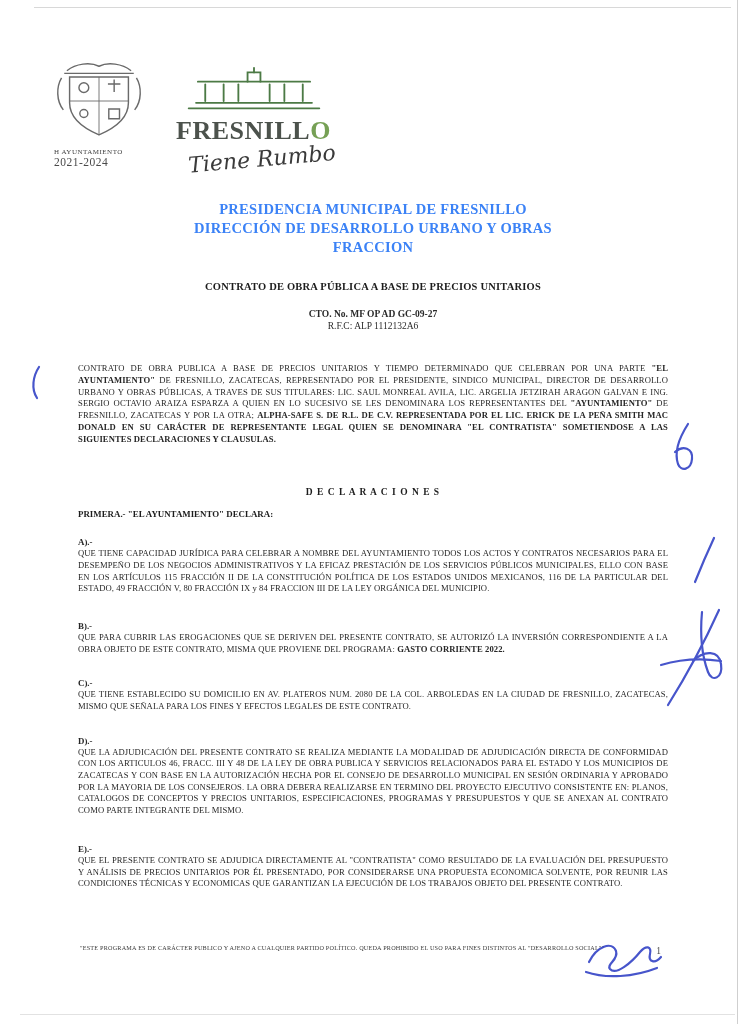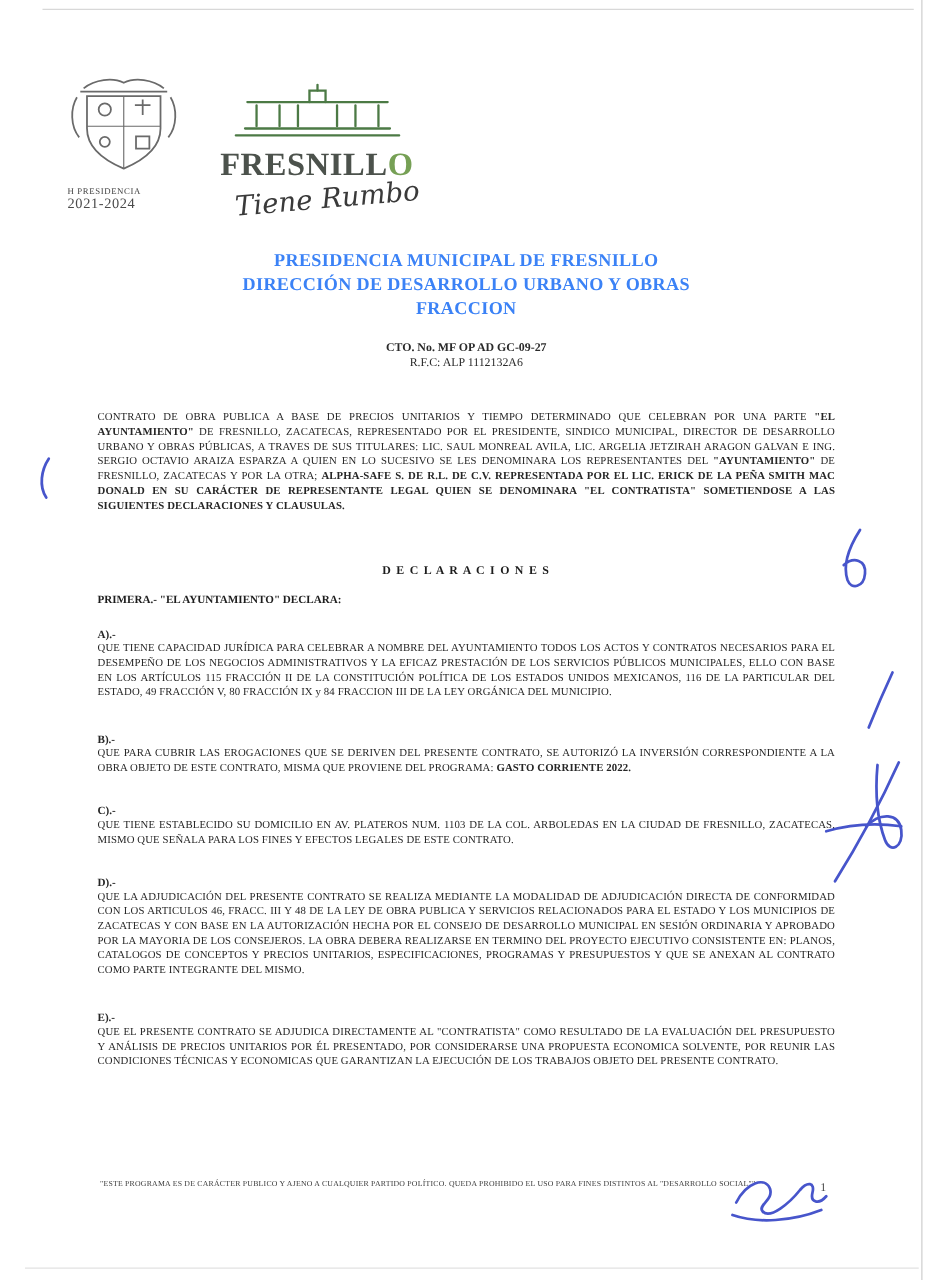--- a/index.html
+++ b/index.html
@@ -73,21 +73,21 @@
         <path d="M92,20 C98,30 98,46 90,56"></path>
         <path d="M17,19 H83 V48 C83,64 69,76 50,84 C31,76 17,64 17,48 Z"></path>
         <path d="M50,19 V84" stroke-width="1"></path>
         <path d="M17,46 H83" stroke-width="1"></path>
         <circle cx="33" cy="31" r="5.5"></circle>
         <path d="M60,27 H74 M67,22 V36"></path>
         <circle cx="33" cy="60" r="4.5"></circle>
         <path d="M61,55 H73 V66 H61 Z"></path>
       </g>
     </svg>
-    <div class="crest-caption1">H PRESIDENCIA</div>
+    <div class="crest-caption1">H AYUNTAMIENTO</div>
     <div class="crest-caption2">2021-2024</div>
   </div>
 
   <div class="brand">
     <svg viewBox="0 0 150 50" width="142" height="46" aria-hidden="true">
       <g fill="none" stroke="#4c7a45" stroke-width="2" stroke-linecap="round">
         <path d="M4,46 H146"></path>
         <path d="M12,40 H138"></path>
         <path d="M14,17 H136"></path>
         <path d="M22,20 V38"></path>
@@ -105,20 +105,21 @@
   </div>
 
   <div class="content">
 
     <div class="doc-title">
       <div>PRESIDENCIA MUNICIPAL DE FRESNILLO</div>
       <div>DIRECCIÓN DE DESARROLLO URBANO Y OBRAS</div>
       <div>FRACCION</div>
     </div>
 
+    <div class="doc-subtitle">CONTRATO DE OBRA PÚBLICA A BASE DE PRECIOS UNITARIOS</div>
 
     <div class="cto-line">CTO. No. MF OP AD GC-09-27</div>
     <div class="rfc-line">R.F.C: ALP 1112132A6</div>
 
     <p class="intro"><span>CONTRATO DE OBRA PUBLICA A BASE DE PRECIOS UNITARIOS Y TIEMPO DETERMINADO QUE CELEBRAN POR UNA PARTE </span><span class="b">"EL AYUNTAMIENTO"</span><span> DE FRESNILLO, ZACATECAS, REPRESENTADO POR EL PRESIDENTE, SINDICO MUNICIPAL, DIRECTOR DE DESARROLLO URBANO Y OBRAS PÚBLICAS, A TRAVES DE SUS TITULARES: LIC. SAUL MONREAL AVILA, LIC. ARGELIA JETZIRAH ARAGON GALVAN E ING. SERGIO OCTAVIO ARAIZA ESPARZA A QUIEN EN LO SUCESIVO SE LES DENOMINARA LOS REPRESENTANTES DEL </span><span class="b">"AYUNTAMIENTO"</span><span> DE FRESNILLO, ZACATECAS Y POR LA OTRA; </span><span class="b">ALPHA-SAFE S. DE R.L. DE C.V. REPRESENTADA POR EL LIC. ERICK DE LA PEÑA SMITH MAC DONALD EN SU CARÁCTER DE REPRESENTANTE LEGAL QUIEN SE DENOMINARA "EL CONTRATISTA" SOMETIENDOSE A LAS SIGUIENTES DECLARACIONES Y CLAUSULAS.</span></p>
 
     <div class="declaraciones">D E C L A R A C I O N E S</div>
 
     <div class="primera">PRIMERA.- "EL AYUNTAMIENTO" DECLARA:</div>
 
@@ -127,21 +128,21 @@
       <p class="clause-text">QUE TIENE CAPACIDAD JURÍDICA PARA CELEBRAR A NOMBRE DEL AYUNTAMIENTO TODOS LOS ACTOS Y CONTRATOS NECESARIOS PARA EL DESEMPEÑO DE LOS NEGOCIOS ADMINISTRATIVOS Y LA EFICAZ PRESTACIÓN DE LOS SERVICIOS PÚBLICOS MUNICIPALES, ELLO CON BASE EN LOS ARTÍCULOS 115 FRACCIÓN II DE LA CONSTITUCIÓN POLÍTICA DE LOS ESTADOS UNIDOS MEXICANOS, 116 DE LA PARTICULAR DEL ESTADO, 49 FRACCIÓN V, 80 FRACCIÓN IX y 84 FRACCION III DE LA LEY ORGÁNICA DEL MUNICIPIO.</p>
     </div>
 
     <div class="clause clause-b">
       <div class="clause-label">B).-</div>
       <p class="clause-text"><span>QUE PARA CUBRIR LAS EROGACIONES QUE SE DERIVEN DEL PRESENTE CONTRATO, SE AUTORIZÓ LA INVERSIÓN CORRESPONDIENTE A LA OBRA OBJETO DE ESTE CONTRATO, MISMA QUE PROVIENE DEL PROGRAMA: </span><span class="b">GASTO CORRIENTE 2022.</span></p>
     </div>
 
     <div class="clause clause-c">
       <div class="clause-label">C).-</div>
-      <p class="clause-text">QUE TIENE ESTABLECIDO SU DOMICILIO EN AV. PLATEROS NUM. 1103 DE LA COL. ARBOLEDAS EN LA CIUDAD DE FRESNILLO, ZACATECAS, MISMO QUE SEÑALA PARA LOS FINES Y EFECTOS LEGALES DE ESTE CONTRATO.</p>
+      <p class="clause-text">QUE TIENE ESTABLECIDO SU DOMICILIO EN AV. PLATEROS NUM. 2080 DE LA COL. ARBOLEDAS EN LA CIUDAD DE FRESNILLO, ZACATECAS, MISMO QUE SEÑALA PARA LOS FINES Y EFECTOS LEGALES DE ESTE CONTRATO.</p>
     </div>
 
     <div class="clause clause-d">
       <div class="clause-label">D).-</div>
       <p class="clause-text">QUE LA ADJUDICACIÓN DEL PRESENTE CONTRATO SE REALIZA MEDIANTE LA MODALIDAD DE ADJUDICACIÓN DIRECTA DE CONFORMIDAD CON LOS ARTICULOS 46, FRACC. III Y 48 DE LA LEY DE OBRA PUBLICA Y SERVICIOS RELACIONADOS PARA EL ESTADO Y LOS MUNICIPIOS DE ZACATECAS Y CON BASE EN LA AUTORIZACIÓN HECHA POR EL CONSEJO DE DESARROLLO MUNICIPAL EN SESIÓN ORDINARIA Y APROBADO POR LA MAYORIA DE LOS CONSEJEROS. LA OBRA DEBERA REALIZARSE EN TERMINO DEL PROYECTO EJECUTIVO CONSISTENTE EN: PLANOS, CATALOGOS DE CONCEPTOS Y PRECIOS UNITARIOS, ESPECIFICACIONES, PROGRAMAS Y PRESUPUESTOS Y QUE SE ANEXAN AL CONTRATO COMO PARTE INTEGRANTE DEL MISMO.</p>
     </div>
 
     <div class="clause clause-e">
       <div class="clause-label">E).-</div>
       <p class="clause-text">QUE EL PRESENTE CONTRATO SE ADJUDICA DIRECTAMENTE AL "CONTRATISTA" COMO RESULTADO DE LA EVALUACIÓN DEL PRESUPUESTO Y ANÁLISIS DE PRECIOS UNITARIOS POR ÉL PRESENTADO, POR CONSIDERARSE UNA PROPUESTA ECONOMICA SOLVENTE, POR REUNIR LAS CONDICIONES TÉCNICAS Y ECONOMICAS QUE GARANTIZAN LA EJECUCIÓN DE LOS TRABAJOS OBJETO DEL PRESENTE CONTRATO.</p>

